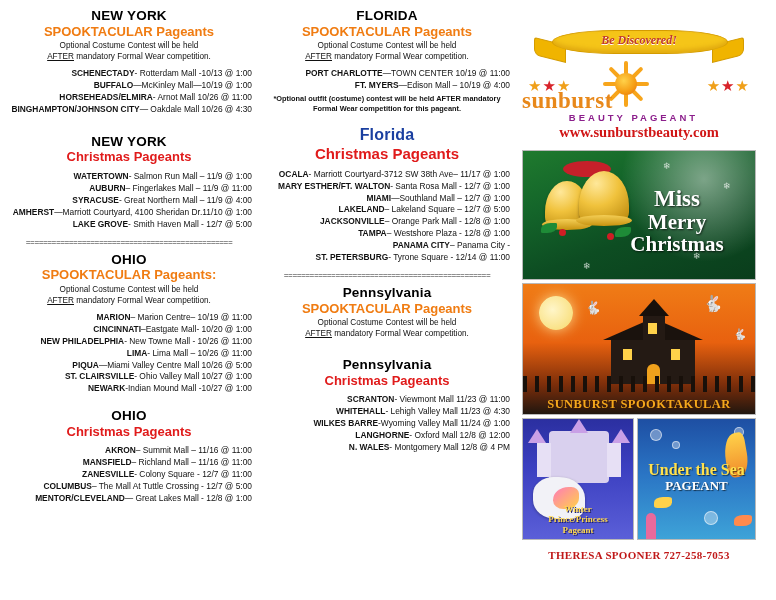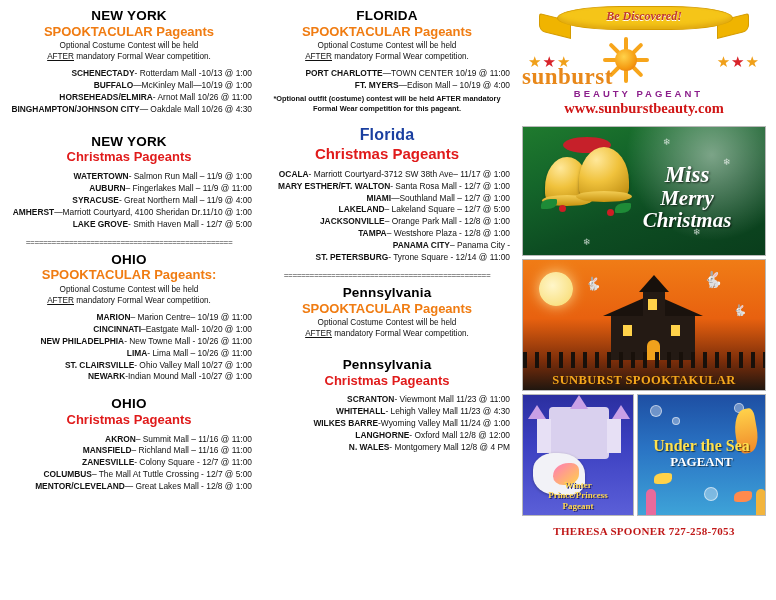--- a/index.html
+++ b/index.html
@@ -19,21 +19,21 @@
     height: 600px;
     display: flex;
     flex-direction: row;
   }
   .col {
     position: relative;
     box-sizing: border-box;
   }
   .col-left  { width: 258px; padding: 8px 6px 0 6px; }
   .col-mid   { width: 258px; padding: 8px 6px 0 6px; }
-  .col-right { width: 260px; padding: 4px 10px 0 6px; }
+  .col-right { width: 260px; padding: 4px 20px 0 6px; margin-top: 24px; }
 
   .sect { margin-bottom: 4px; text-align: center; }
 
   .sect-state {
     font-weight: bold;
     font-size: 13.5px;
     color: #000000;
     letter-spacing: .2px;
     line-height: 1.15;
   }
@@ -241,21 +241,20 @@
     width: 7px; height: 7px;
     border-radius: 50%;
     background: #cf1d24;
   }
   .xmas-title {
     position: absolute;
     right: 8px; top: 36px;
     width: 140px;
     text-align: center;
     font-family: "Liberation Serif", serif;
-    font-style: italic;
     font-weight: bold;
     color: #ffffff;
     text-shadow: 1px 1px 2px rgba(0,0,0,.7);
     line-height: 1.05;
   }
   .xmas-title .l1 { font-size: 23px; }
   .xmas-title .l2 { font-size: 21px; }
   .snowflake {
     position: absolute;
     color: rgba(255,255,255,.75);
@@ -500,20 +499,21 @@
       <div class="sect-kind kind-spook">SPOOKTACULAR Pageants:</div>
       <div class="note">
         <span>Optional Costume Contest will be held</span><br>
         <u>AFTER</u><span> mandatory Formal Wear competition.</span>
       </div>
       <div class="entries">
         <div class="entry"><b>MARION</b><span>– Marion Centre– 10/19 @ 11:00</span></div>
         <div class="entry"><b>CINCINNATI</b><span>–Eastgate Mall- 10/20 @ 1:00</span></div>
         <div class="entry"><b>NEW PHILADELPHIA</b><span>- New Towne Mall - 10/26 @ 11:00</span></div>
         <div class="entry"><b>LIMA</b><span>- Lima Mall – 10/26 @ 11:00</span></div>
+        <div class="entry"><b>PIQUA</b><span>—Miami Valley Centre Mall 10/26 @ 5:00</span></div>
         <div class="entry"><b>ST. CLAIRSVILLE</b><span>-  Ohio Valley Mall 10/27 @ 1:00</span></div>
         <div class="entry"><b>NEWARK</b><span>-Indian Mound Mall -10/27 @ 1:00</span></div>
       </div>
     </div>
 
     <div class="spacer-md"></div>
 
     <div class="sect">
       <div class="sect-state">OHIO</div>
       <div class="sect-kind kind-xmas">Christmas Pageants</div>

